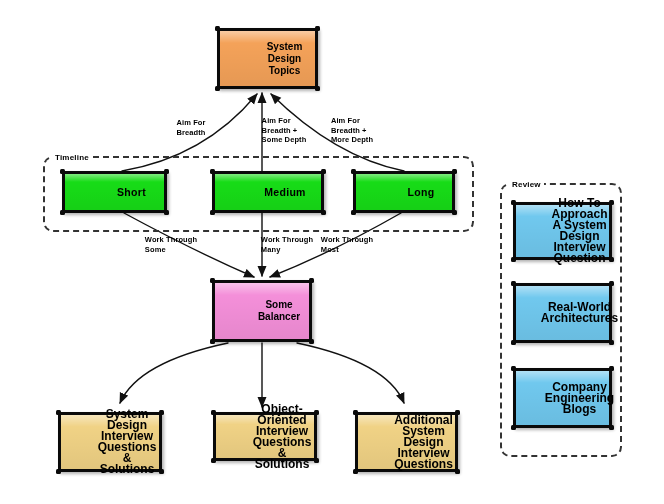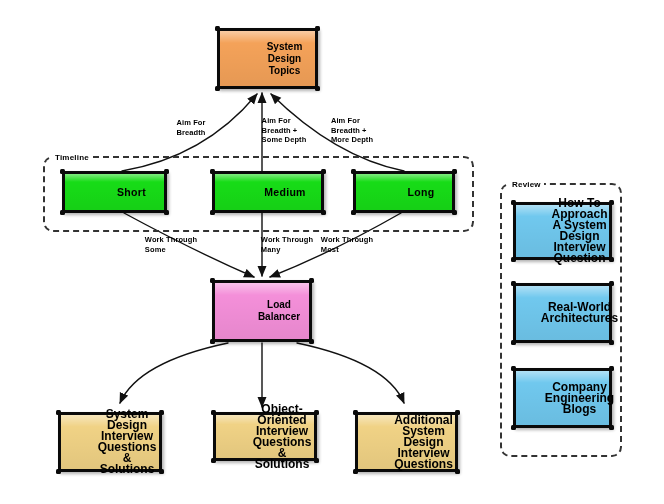--- a/index.html
+++ b/index.html
@@ -81,21 +81,21 @@
     <span class="txt">Short</span>
   <i class="dot tl"></i><i class="dot tr"></i><i class="dot bl"></i><i class="dot br"></i></div>
   <div class="node f105" style="left: 212px; top: 171px; width: 112px; height: 42px; background-color: rgb(23, 220, 23);">
     <span class="txt">Medium</span>
   <i class="dot tl"></i><i class="dot tr"></i><i class="dot bl"></i><i class="dot br"></i></div>
   <div class="node f105" style="left: 353px; top: 171px; width: 102px; height: 42px; background-color: rgb(23, 220, 23);">
     <span class="txt">Long</span>
   <i class="dot tl"></i><i class="dot tr"></i><i class="dot bl"></i><i class="dot br"></i></div>
 
   <div class="node f10" style="left: 212px; top: 280px; width: 100px; height: 62px; background-color: rgb(244, 143, 217);">
-    <span class="txt">Load Balancer</span>
+    <span class="txt">Some Balancer</span>
   <i class="dot tl"></i><i class="dot tr"></i><i class="dot bl"></i><i class="dot br"></i></div>
 
   <div class="node f95" style="left: 58px; top: 412px; width: 104px; height: 60px; background-color: rgb(240, 210, 133);">
     <span class="txt">System Design
 Interview
 Questions &amp;
 Solutions</span>
   <i class="dot tl"></i><i class="dot tr"></i><i class="dot bl"></i><i class="dot br"></i></div>
   <div class="node f95" style="left: 213px; top: 412px; width: 104px; height: 49px; background-color: rgb(240, 210, 133);">
     <span class="txt">Object-Oriented

